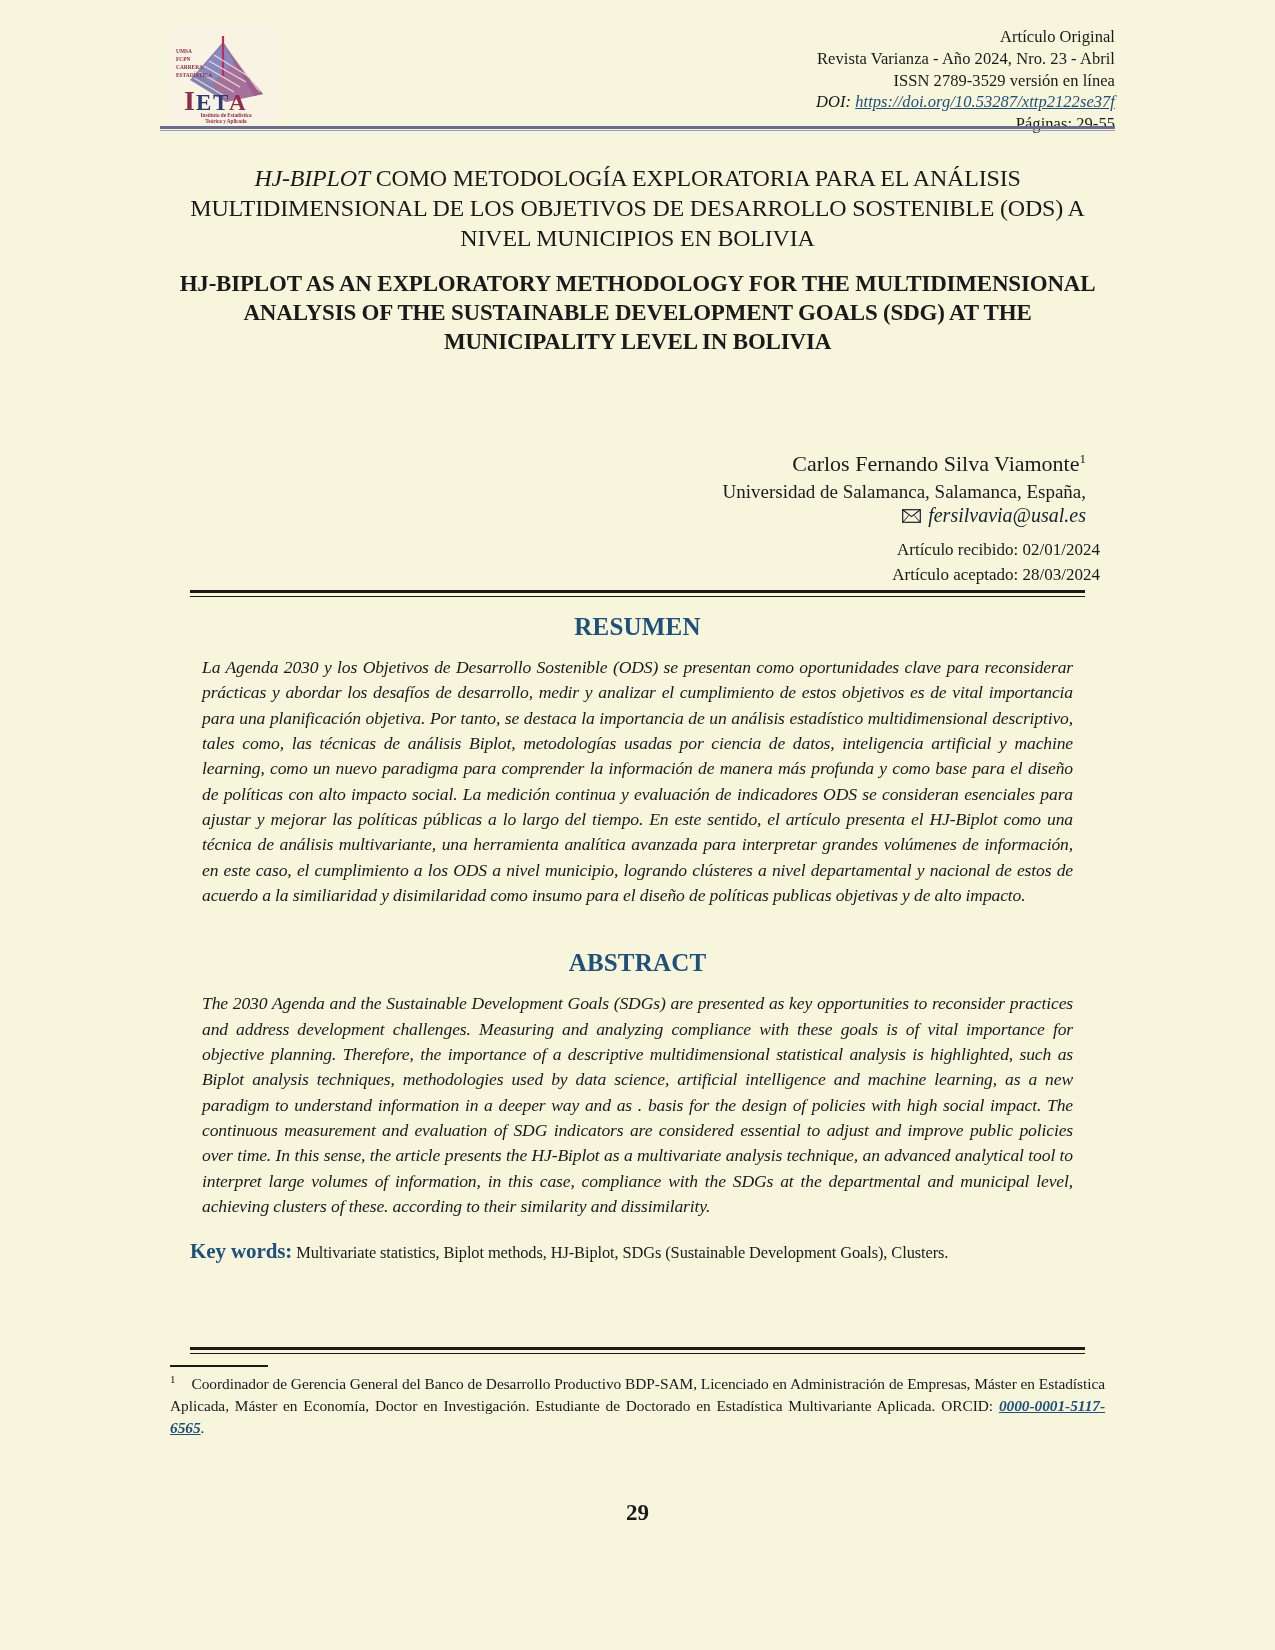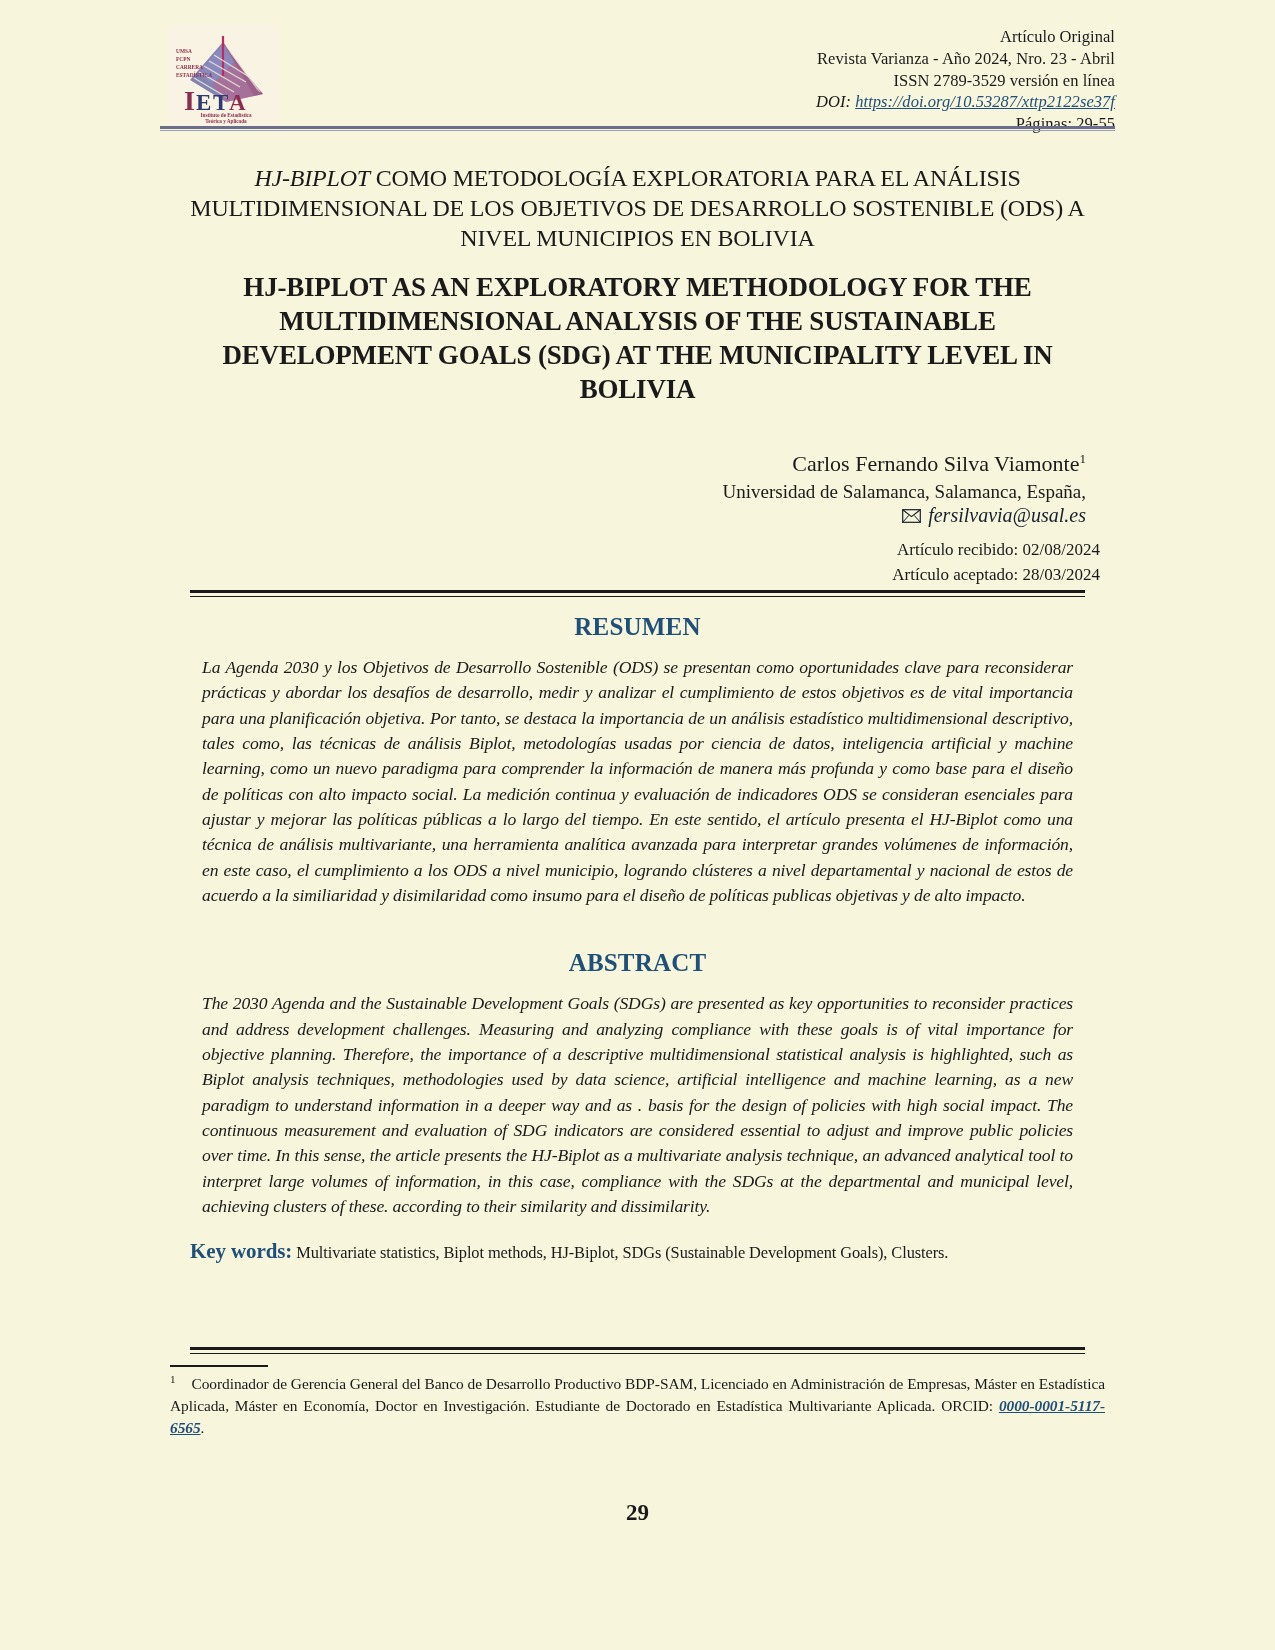--- a/index.html
+++ b/index.html
@@ -80,21 +80,21 @@
   }
   .title-es {
     font-size: 24px;
     font-weight: normal;
     line-height: 1.26;
     letter-spacing: -0.2px;
     margin: 8px;
   }
   .title-es .em { font-style: italic; }
   .title-en {
-    font-size: 27px;
+    font-size: 23px;
     font-weight: bold;
     line-height: 1.26;
     letter-spacing: -0.2px;
     margin: 16px 0 0 0;
   }
 
   
   .author-block {
     position: absolute;
     left: 175px;
@@ -314,21 +314,21 @@
         <svg width="19" height="14" viewBox="0 0 19 14">
           <rect x="0.7" y="0.7" width="17.6" height="12.6" fill="none" stroke="#16212e" stroke-width="1.2"></rect>
           <path d="M0.7 0.7 L9.5 7.6 L18.3 0.7" fill="none" stroke="#16212e" stroke-width="1.2"></path>
           <path d="M0.7 13.3 L6.8 6.4 M18.3 13.3 L12.2 6.4" fill="none" stroke="#16212e" stroke-width="1"></path>
         </svg>
       </span><span>fersilvavia@usal.es</span>
     </div>
   </div>
 
   <div class="dates">
-    <div>Artículo recibido: 02/08/2024</div>
+    <div>Artículo recibido: 02/01/2024</div>
     <div>Artículo aceptado: 28/03/2024</div>
   </div>
 
   <div class="sec-rule" style="top:590px;"></div>
   <div class="sec-rule-thin" style="top:596px;"></div>
 
   <div class="content">
 
     <div class="sec-head">RESUMEN</div>
     <p class="abs-para">La Agenda 2030 y los Objetivos de Desarrollo Sostenible (ODS) se presentan como oportunidades clave para reconsiderar prácticas y abordar los desafíos de desarrollo, medir y analizar el cumplimiento de estos objetivos es de vital importancia para una planificación objetiva. Por tanto, se destaca la importancia de un análisis estadístico multidimensional descriptivo, tales como, las técnicas de análisis Biplot, metodologías usadas por ciencia de datos, inteligencia artificial y machine learning, como un nuevo paradigma para comprender la información de manera más profunda y como base para el diseño de políticas con alto impacto social. La medición continua y evaluación de indicadores ODS se consideran esenciales para ajustar y mejorar las políticas públicas a lo largo del tiempo. En este sentido, el artículo presenta el HJ-Biplot como una técnica de análisis multivariante, una herramienta analítica avanzada para interpretar grandes volúmenes de información, en este caso, el cumplimiento a los ODS a nivel municipio, logrando clústeres a nivel departamental y nacional de estos de acuerdo a la similiaridad y disimilaridad como insumo para el diseño de políticas publicas objetivas y de alto impacto.</p>

